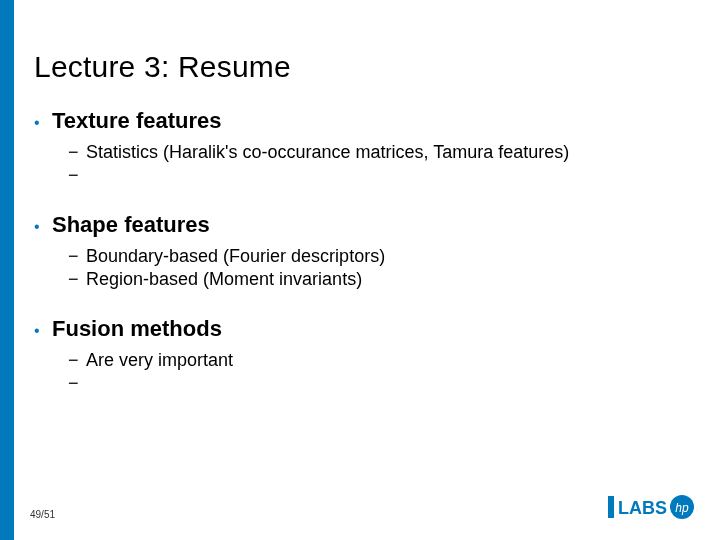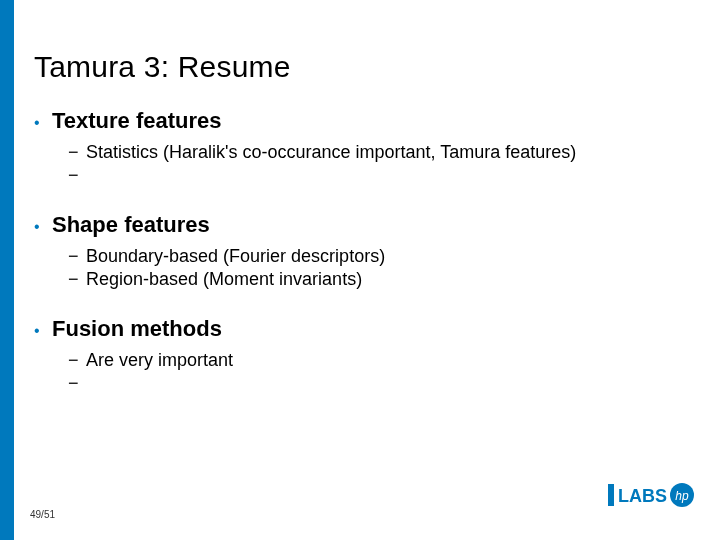--- a/index.html
+++ b/index.html
@@ -11,41 +11,41 @@
   ul.top { list-style: none; }
   ul.top > li { margin-bottom: 26px; }
   ul.top > li > .row { display: flex; align-items: baseline; }
   ul.top > li > .row > .bullet { color: #0079bd; font-size: 16px; width: 18px; flex: 0 0 18px; line-height: 1; }
   ul.top > li > .row > .txt { font-size: 22px; font-weight: bold; }
   ul.sub { list-style: none; margin-top: 8px; margin-left: 34px; }
   ul.sub > li { display: flex; align-items: baseline; margin-bottom: 2px; }
   ul.sub > li > .dash { width: 18px; flex: 0 0 18px; font-size: 18px; }
   ul.sub > li > .txt { font-size: 18px; }
   .pagenum { position: absolute; left: 30px; bottom: 20px; font-size: 10px; color: #333; }
-  .logo { position: absolute; right: 24px; bottom: 26px; }
+  .logo { position: absolute; right: 24px; bottom: 14px; }
 </style>
 </head>
 <body>
 
 <div class="slide">
   <div class="sidebar"></div>
 
   <div class="content">
-    <h1 class="title">Tamura 3: Resume</h1>
+    <h1 class="title">Lecture 3: Resume</h1>
 
     <ul class="top">
       <li>
         <div class="row">
           <span class="bullet">•</span>
           <span class="txt">Texture features</span>
         </div>
         <ul class="sub">
           <li>
               <span class="dash">−</span>
-              <span class="txt">Statistics (Haralik's co-occurance important, Tamura features)</span>
+              <span class="txt">Statistics (Haralik's co-occurance matrices, Tamura features)</span>
             </li>
           <li>
               <span class="dash">−</span>
             </li>
         </ul>
       </li>
 
       <li>
         <div class="row">
           <span class="bullet">•</span>

